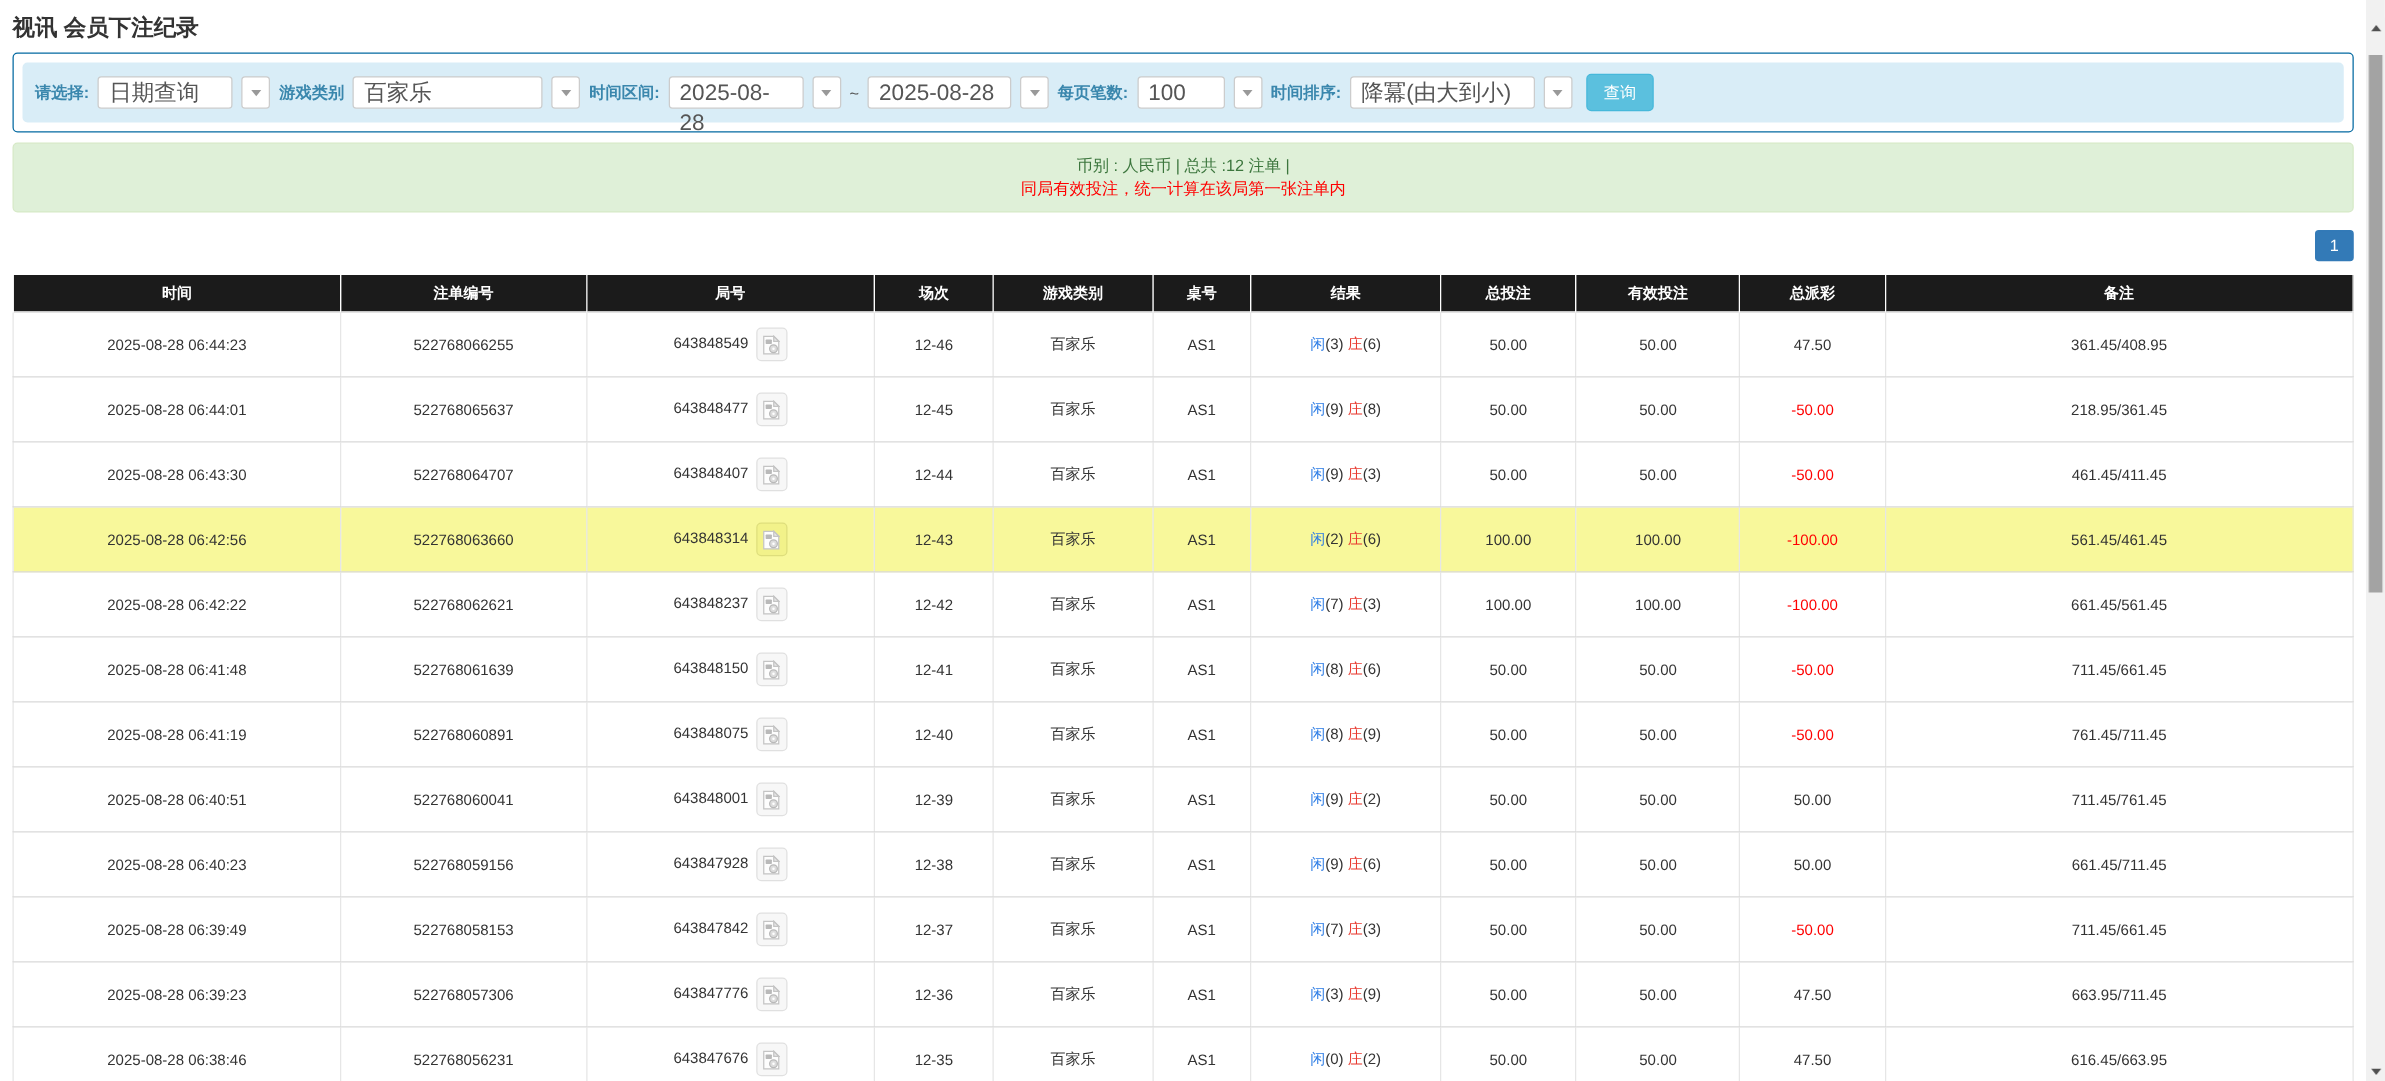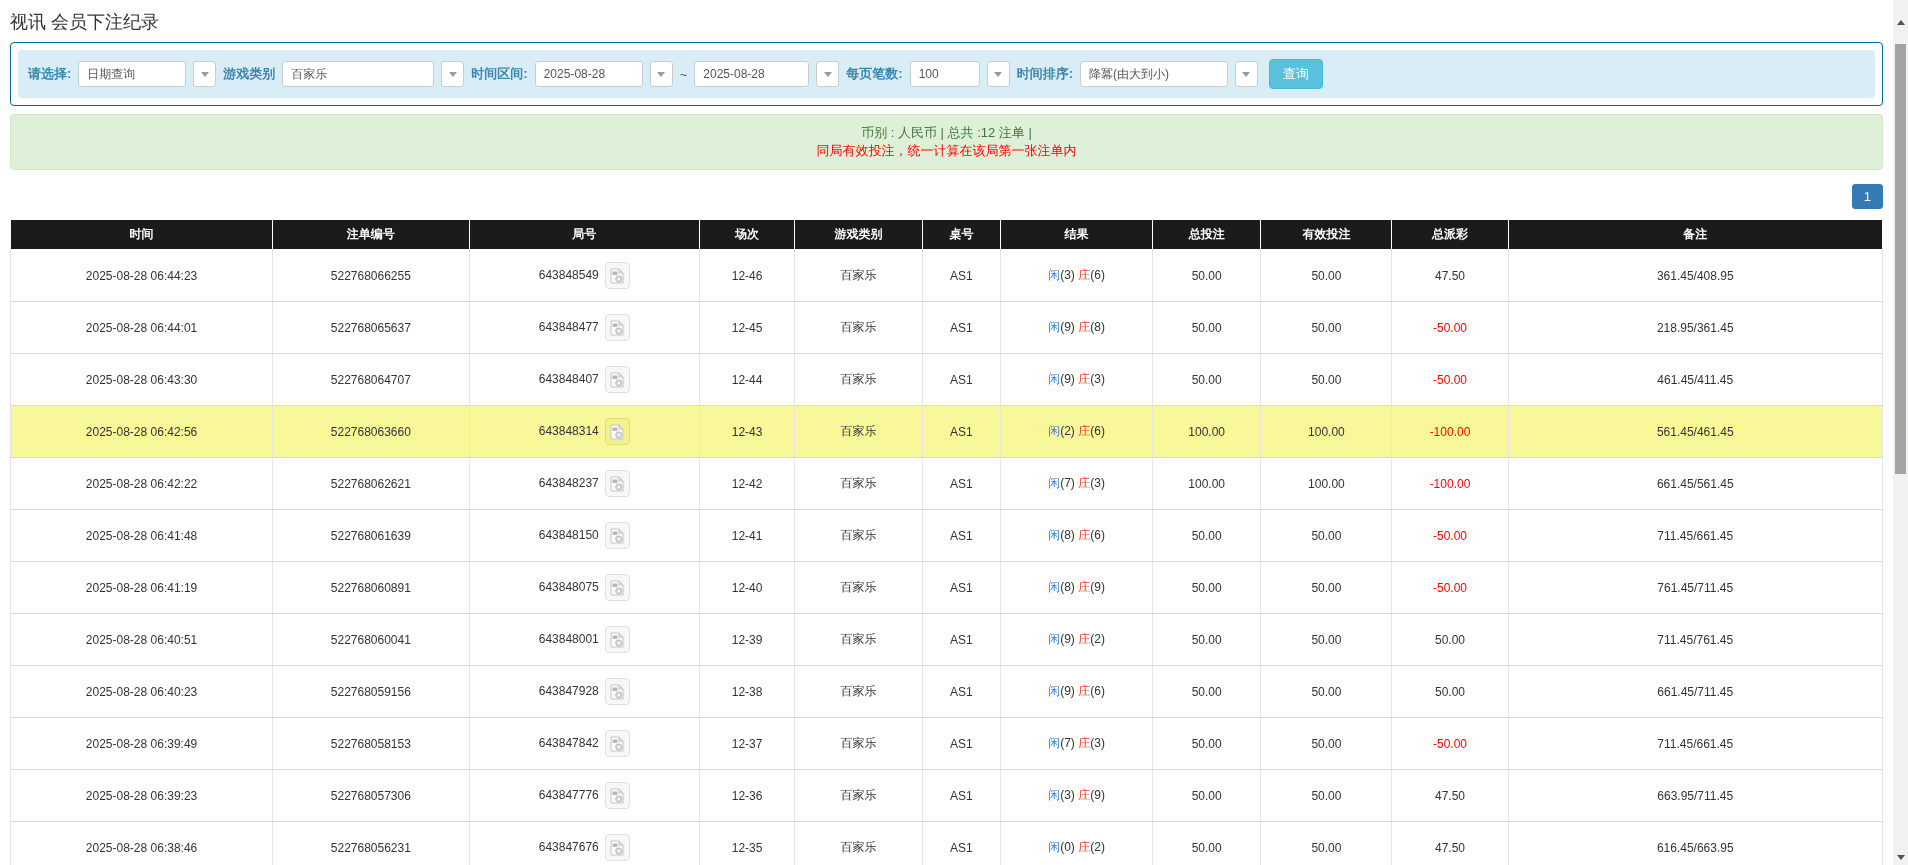--- a/index.html
+++ b/index.html
@@ -1,25 +1,25 @@
 <!DOCTYPE html>
 <html><head>
 <meta charset="utf-8">
 <style>
   * { box-sizing: border-box; margin: 0; padding: 0; }
   html,body { width: 1908px; height: 865px; background:#fff; font-family:"Liberation Sans", sans-serif; overflow:hidden; }
   .main { margin-right:15px; }
 
-  .page-title { font-size:18px; color:#333; padding:10px 0 8px 10px; font-weight:400; }
+  .page-title { font-size:18px; color:#333; padding:10px 0 8px 10px; font-weight:700; }
 
   
   .filter-panel { margin:0 10px; border:1px solid #0369a1; border-radius:4px; background:#fff; padding:7px; }
   .filter-bar { background:#d9edf7; border-radius:4px; padding:9px 10px; display:flex; align-items:center; gap:7px; }
   .flabel { color:#3a87ad; font-weight:bold; font-size:13px; white-space:nowrap; }
-  .combo { background:#fff; border:1px solid #ccc; border-radius:3px; height:26px; line-height:24px; padding:0 8px; font-size:12px; color:#555; display:inline-block; }
+  .combo { background:#fff; border:1px solid #ccc; border-radius:3px; height:26px; line-height:24px; padding:0 8px; font-size:18px; color:#555; display:inline-block; }
   .combo-arrow { width:23px; height:26px; background:#fff; border:1px solid #ccc; border-radius:3px; display:inline-flex; align-items:center; justify-content:center; cursor:pointer; }
   .tri-down { width:0; height:0; border-left:4px solid transparent; border-right:4px solid transparent; border-top:5px solid #999; }
   .tilde { color:#555; font-size:13px; }
   .search-btn { background:#5bc0de; border:1px solid #46b8da; color:#fff; font-size:13px; border-radius:4px; padding:5px 13px; margin-left:4px; cursor:pointer; }
 
   
   .green-bar { margin:8px 10px 0 10px; background:#dff0d8; border:1px solid #d6e9c6; border-radius:4px; padding:9px 12px; display:flex; justify-content:space-between; align-items:center; font-size:13px;flex-direction:column; }
   .green-bar .left { color:#3c763d; }
   .green-bar .right { color:#f00; }
 

